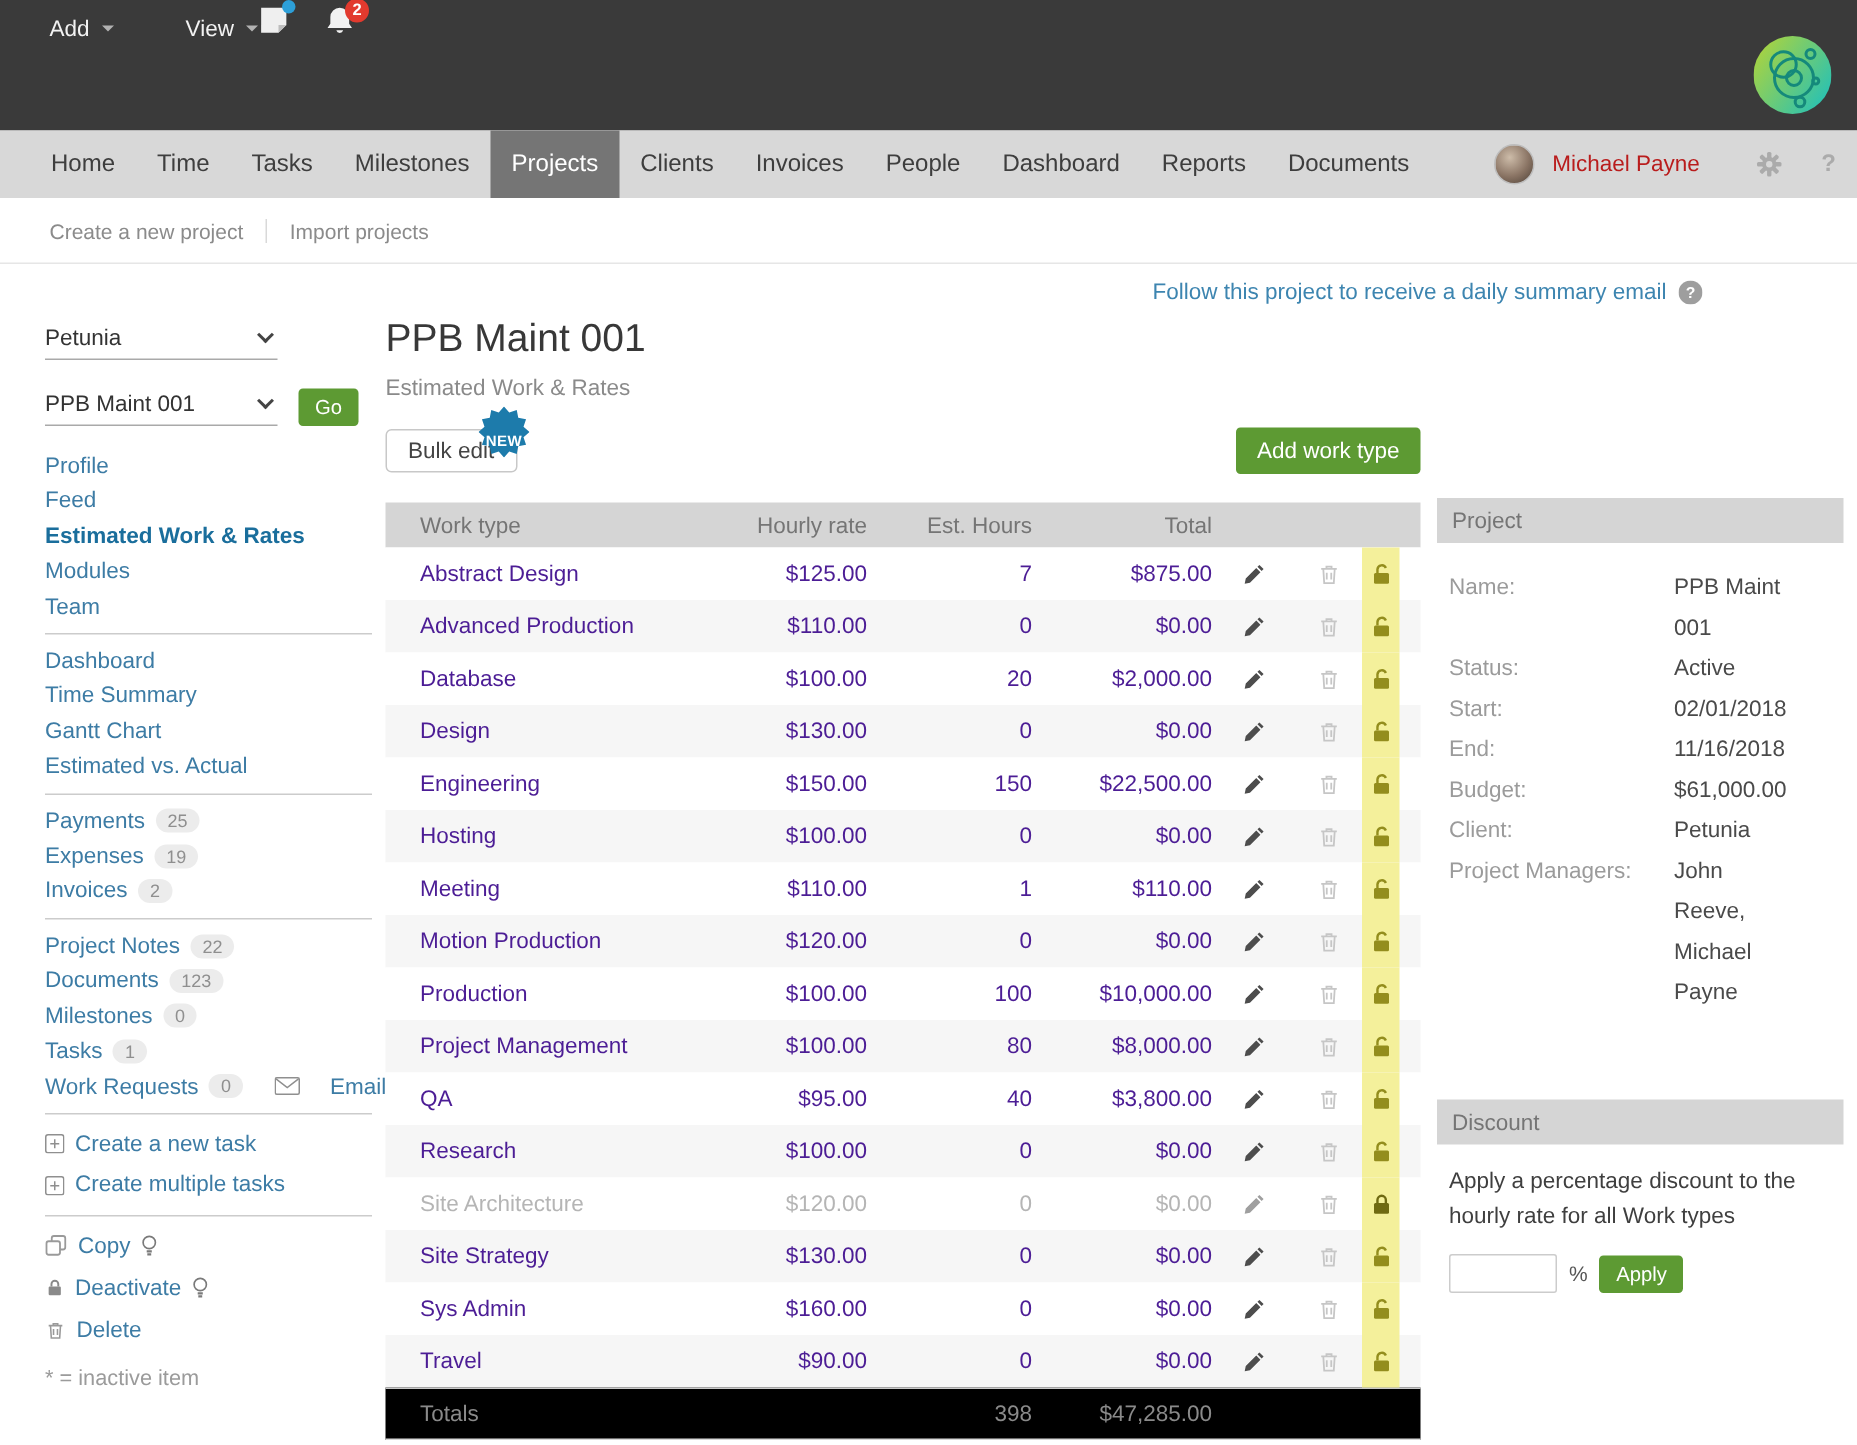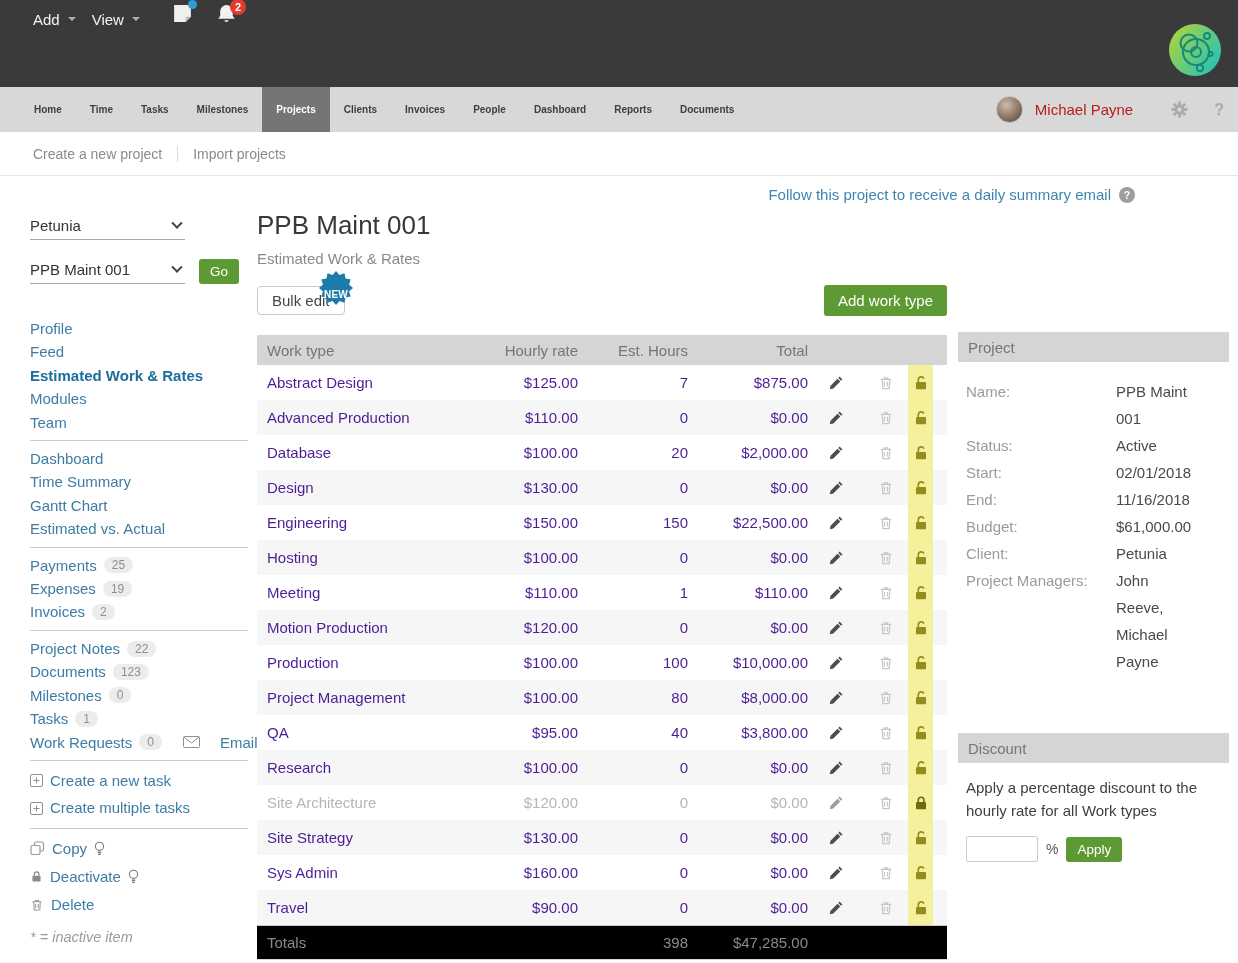--- a/index.html
+++ b/index.html
@@ -1,35 +1,35 @@
 <!DOCTYPE html>
 <html><head>
 <meta charset="utf-8">
 <style>
   * { margin:0; padding:0; box-sizing:border-box; }
   body { font-family:"Liberation Sans", sans-serif; background:#fff; }
   #page { position:relative; width:1238px; height:963px; background:#fff; overflow:hidden; }
 
   
   #topbar { position:absolute; left:0; top:0; width:1238px; height:87px; background:#3a3a3a; }
-  .topmenus { position:absolute; left:33px; top:4px; height:30px; display:flex; align-items:center; gap:16px; }
+  .topmenus { position:absolute; left:33px; top:4px; height:30px; display:flex; align-items:center; gap:48px; }
   .topmenu { display:flex; align-items:center; gap:8px; color:#f2f2f2; font-size:15px; cursor:pointer; }
   .caret { width:0; height:0; border:4px solid transparent; border-top-color:#b2b2b2; margin-top:4px; }
   .topicons { position:absolute; left:172px; top:3px; display:flex; align-items:flex-start; gap:22px; }
   .note-wrap { position:relative; }
   .blue-dot { position:absolute; right:-4px; top:-3px; width:9px; height:9px; border-radius:50%; background:#2d9fd8; }
   .bell-wrap { position:relative; }
   .red-badge { position:absolute; right:-8px; top:-4px; min-width:16px; height:16px; border-radius:50%;
     background:#e23a2e; color:#fff; font-size:11px; font-weight:bold; display:flex; align-items:center; justify-content:center; }
   #logo { position:absolute; right:17px; top:24px; }
 
   
   #navbar { position:absolute; left:0; top:87px; width:1238px; height:45px; background:#d8d8d8; display:flex; align-items:stretch; }
   #nav-tabs { display:flex; margin-left:20px; }
-  .tab { padding:0 14px; line-height:45px; font-size:10px; color:#3e3e3e; cursor:pointer;font-weight:bold; }
+  .tab { padding:0 14px; line-height:45px; font-size:16px; color:#3e3e3e; cursor:pointer; }
   .tab.active { background:#757575; color:#fff; }
   #nav-right { position:absolute; right:14px; top:0; height:45px; display:flex; align-items:center; gap:12px; }
   .avatar { width:27px; height:27px; border-radius:50%;
     background:radial-gradient(circle at 38% 32%, #cdbca9, #8a7464 55%, #52443a 95%); border:1px solid #bdbdbd; }
   .username { font-size:15px; color:#b91c1c; margin-right:26px; }
   .q-help { font-size:16px; font-weight:bold; color:#ababab; margin-left:14px; cursor:pointer; }
 
   
   #subnav { position:absolute; left:0; top:132px; width:1238px; height:44px; background:#fff;
     border-bottom:1px solid #e6e6e6; display:flex; align-items:center; }
@@ -44,49 +44,49 @@
   
   #sidebar { position:absolute; left:30px; top:212px; width:218px; }
   .uselect { height:28px; border-bottom:1px solid #a9a9a9; display:flex; align-items:center;
     justify-content:space-between; cursor:pointer; width:155px; }
   .uselect .val { font-size:15px; color:#333; }
   .chev { width:8px; height:8px; border-right:2px solid #444; border-bottom:2px solid #444;
     transform:rotate(45deg) translate(-2px,-2px); margin-right:4px; }
   #proj-select-row { margin-top:16px; display:flex; align-items:flex-end; gap:14px; }
   .btn-green { background:#5d9a33; color:#fff; border:none; border-radius:3px; font-size:13.5px;
     padding:5px 11px; cursor:pointer; font-family:"Liberation Sans",sans-serif; }
-  #side-nav { margin-top:33px; }
+  #side-nav { margin-top:15px; }
   .side-item { font-size:15px; color:#3d7ca5; line-height:23.4px; cursor:pointer; display:flex; align-items:center; gap:7px; }
   .side-item.active { color:#1a6e9c; font-weight:bold; }
   .side-item .lbl { white-space:nowrap; }
   .badge { background:#ececec; color:#8f8f8f; font-size:12px; border-radius:9px; padding:1px 8px; line-height:14px; }
   .divider { border-top:1px solid #ccc; margin:6px 0; }
   .grp-roomy .side-item { line-height:27.5px; }
   .grp-actions .side-item { line-height:28px; }
   .icn { display:inline-flex; align-items:center; }
   .extra-link { display:inline-flex; align-items:center; gap:20px; margin-left:14px; }
-  #side-footnote { margin-top:10px; font-size:14.5px; color:#9b9b9b; font-style:italic; }
+  #side-footnote { margin-top:10px; font-size:14.5px; color:#9b9b9b; }
 
   
   #main { position:absolute; left:257px; top:210px; width:690px; }
   #page-title { font-size:26px; color:#383838; font-weight:normal; }
   #page-subtitle { margin-top:9px; font-size:15px; color:#8a8a8a; }
   #btn-row { position:relative; margin-top:19px; height:30px; }
   #bulk-edit { background:#fff; border:1px solid #c8c8c8; border-radius:4px; padding:5px 14px;
     font-size:15px; color:#444; cursor:pointer; font-family:"Liberation Sans",sans-serif; }
   #new-badge { position:absolute; left:62px; top:-15px; width:34px; height:34px; cursor:default; }
   #new-badge .star-txt { position:absolute; left:0; top:18px; width:34px; text-align:center;
     color:#fff; font-size:10px; font-weight:bold; letter-spacing:.3px; }
   #add-worktype { position:absolute; right:0; top:-1px; padding:7px 14px; font-size:15px; }
 
   
   #worktable { margin-top:19px; width:690px; }
   .trow { display:flex; align-items:center; height:35px; font-size:15px; color:#4c1d95; }
   .thead { height:30px; background:#d5d5d5; color:#757575; }
-  .c-name  { width:220px; padding-left:10px; text-align:left; }
+  .c-name  { width:220px; padding-left:23px; text-align:left; }
   .c-rate  { width:101px; text-align:right; }
   .c-hours { width:110px; text-align:right; }
   .c-total { width:120px; text-align:right; }
   .c-edit  { width:56px; display:flex; justify-content:center; align-self:stretch; align-items:center; }
   .c-del   { width:44px; display:flex; justify-content:center; align-self:stretch; align-items:center; }
   .c-lock  { width:25px; display:flex; justify-content:center; align-self:stretch; align-items:center; }
   .trow.odd  { background:#fff; }
   .trow.even { background:#f6f6f6; }
   .trow .c-lock.hl { background:#f4f09b; }
   .trow.inactive { color:#b5b5b5; }

